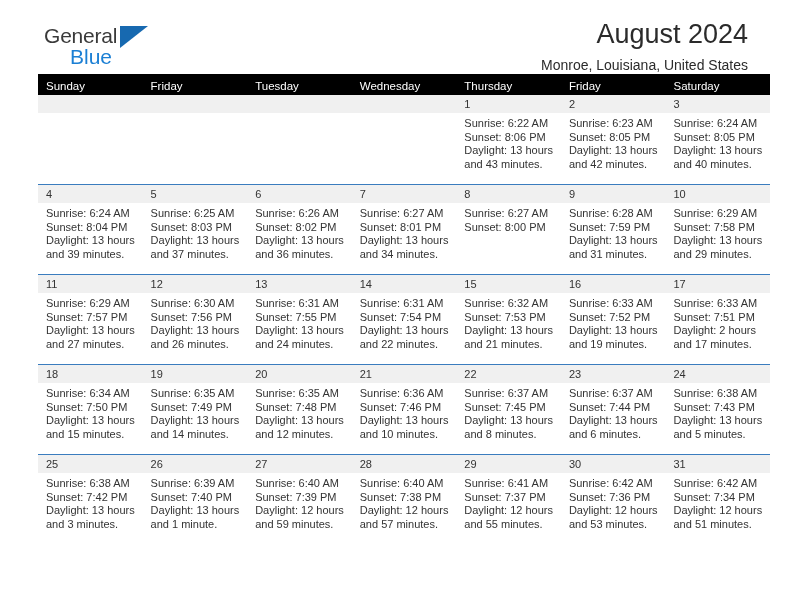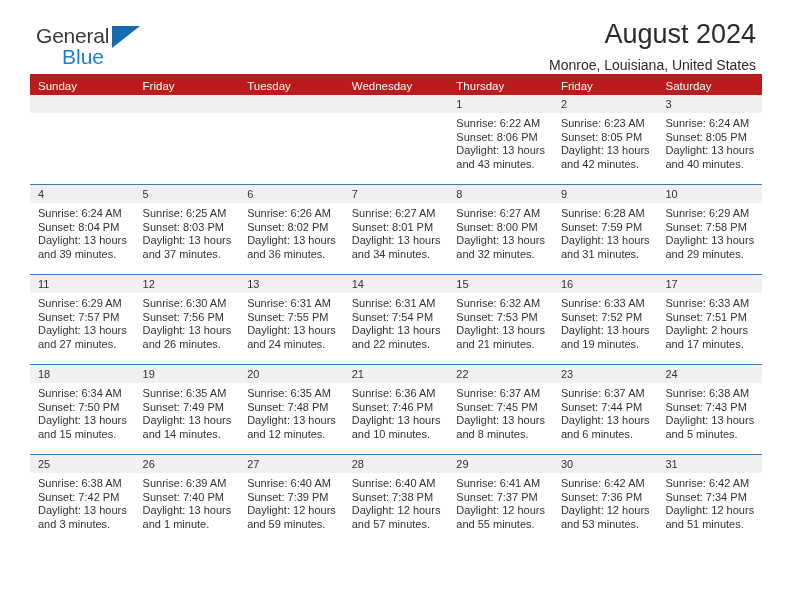--- a/index.html
+++ b/index.html
@@ -12,21 +12,21 @@
     height: 612px;
     font-family: "Liberation Sans", sans-serif;
     color: #222222;
     overflow: hidden;
   }
   .page {
     position: relative;
     width: 792px;
     height: 612px;
     box-sizing: border-box;
-    padding: 0 30px;
+    padding: 0 38px;
   }
 
   
   .header {
     position: relative;
     height: 74px;
   }
   .brand {
     position: absolute;
     left: 6px;
@@ -80,21 +80,21 @@
   }
 
   
   .calendar {
     position: relative;
     width: 732px;
     margin: 0 auto;
   }
   .weekdays {
     display: flex;
-    background: #b91c1c;
+    background: #000000;
   }
   .weekday {
     flex: 1 1 0;
     box-sizing: border-box;
     color: #ffffff;
     font-size: 11.5px;
     line-height: 14px;
     padding: 5px 0 5px 8px;
     height: 21px;
   }
@@ -234,21 +234,20 @@
               <div>Sunrise: 6:27 AM</div>
               <div>Sunset: 8:01 PM</div>
               <div class="daylight-line">Daylight: 13 hours and 34 minutes.</div>
             </div>
           </div>
           <div class="day-cell">
             <div class="day-number-band">8</div>
             <div class="day-info">
               <div>Sunrise: 6:27 AM</div>
               <div>Sunset: 8:00 PM</div>
-              <div class="daylight-line">Daylight: 13 hours and 32 minutes.</div>
             </div>
           </div>
           <div class="day-cell">
             <div class="day-number-band">9</div>
             <div class="day-info">
               <div>Sunrise: 6:28 AM</div>
               <div>Sunset: 7:59 PM</div>
               <div class="daylight-line">Daylight: 13 hours and 31 minutes.</div>
             </div>
           </div>

